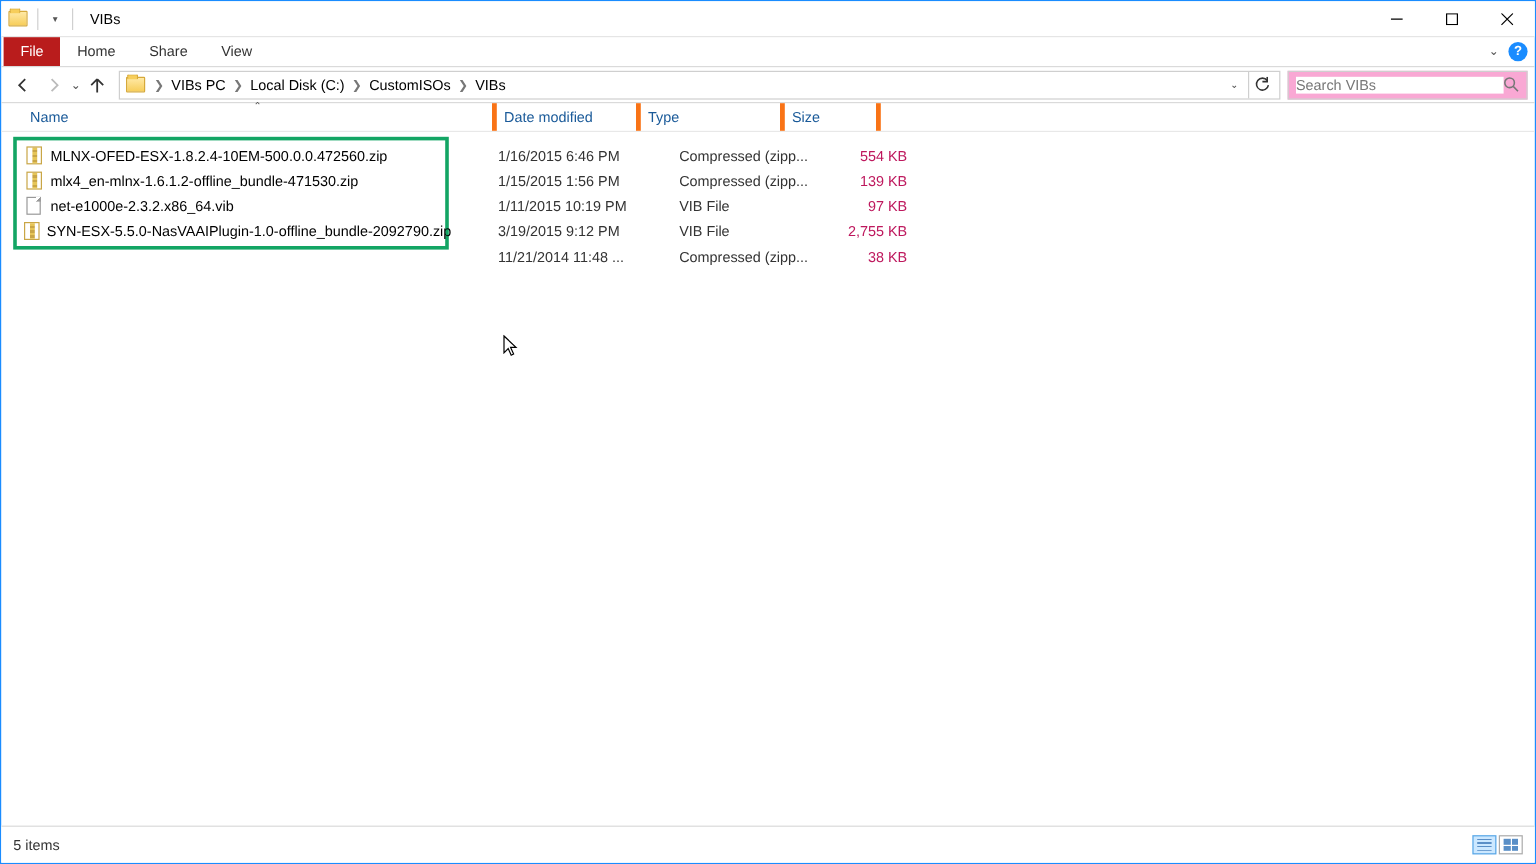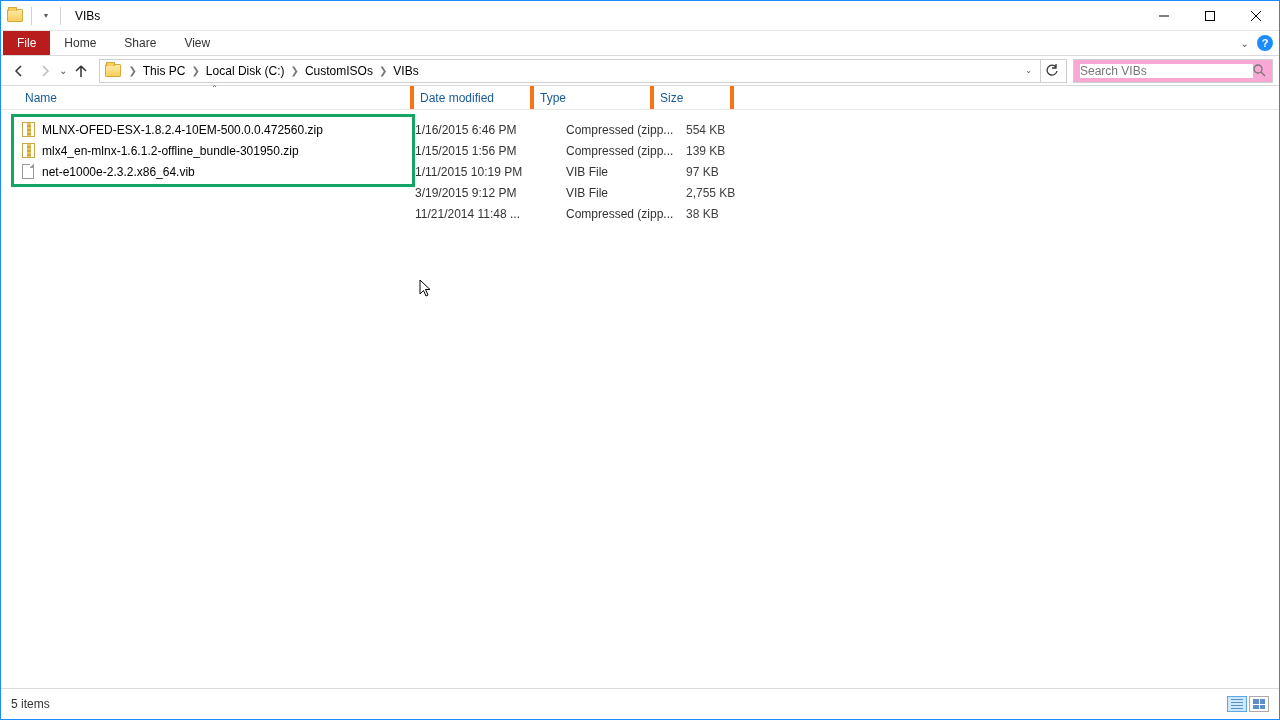--- a/index.html
+++ b/index.html
@@ -35,33 +35,33 @@
 .search-box input::placeholder { color: #777; }
 .search-icon { color: #777; font-size: 13px; cursor: pointer; }
 .columns { height: 24px; display: flex; align-items: stretch; border-bottom: 1px solid #e8e8e8; padding-left: 18px; }
 .col-h { display: flex; align-items: center; color: #1a5a99; font-size: 12px; padding: 0 6px; border-right: 4px solid #f97316; cursor: pointer; position: relative; }
 .col-name { width: 395px; }
 .col-date { width: 120px; }
 .col-type { width: 120px; }
 .col-size { width: 80px; justify-content: flex-start; }
 .sort-ind { position: absolute; top: -2px; left: 50%; transform: translateX(-50%); font-size: 8px; color: #555; }
 .file-area { position: relative; padding: 4px 10px; }
-.file-rows { border: 3px solid #13a564; padding: 2px 0; width: 404px; position: absolute; left: 10px; top: 4px; }
+.file-rows { border: 3px solid #13a564; padding: 2px 0; width: 363px; position: absolute; left: 10px; top: 4px; }
 .file-row { height: 21px; display: flex; align-items: center; padding-left: 6px; cursor: pointer; gap: 6px; position: relative; }
 .file-icon { width: 16px; height: 16px; display: inline-flex; align-items: center; justify-content: center; }
 .zip-icon { width: 13px; height: 15px; background: #fff; border: 1px solid #c9a646; position: relative; }
 .zip-icon::after { content: ""; position: absolute; left: 4px; top: 0; bottom: 0; width: 4px; background: repeating-linear-gradient(#e6c558 0 2px, #c9a646 2px 4px); }
 .doc-icon { width: 12px; height: 15px; background: #fff; border: 1px solid #999; position: relative; }
 .doc-icon::before { content: ""; position: absolute; top: -1px; right: -1px; width: 4px; height: 4px; background: linear-gradient(135deg, #fff 50%, #999 50%); }
 .file-name { color: #000; white-space: nowrap; }
 .meta-rows { position: absolute; left: 414px; top: 9px; }
 .meta-row { height: 21px; display: flex; align-items: center; }
 .meta-date { width: 120px; color: #333; }
 .meta-type { width: 120px; color: #333; overflow: hidden; text-overflow: ellipsis; white-space: nowrap; margin-left: 31px; }
-.meta-size { width: 78px; color: #404040; text-align: left; padding-right: 8px; }
+.meta-size { width: 78px; color: #be185d; text-align: right; padding-right: 8px; }
 .cursor-fake { position: absolute; left: 418px; top: 278px; pointer-events: none; }
 .statusbar { position: absolute; bottom: 0; left: 0; right: 0; height: 31px; border-top: 1px solid #dadada; display: flex; align-items: center; padding: 0 10px; color: #333; background: #fff; }
 .status-right { margin-left: auto; display: flex; gap: 2px; }
 .view-btn { width: 20px; height: 16px; border: 1px solid #aaa; display: flex; align-items: center; justify-content: center; cursor: pointer; background: #fff; }
 .view-btn.active { background: #cce8ff; border-color: #5aa7e6; }
 .view-glyph-details { width: 12px; height: 10px; background: repeating-linear-gradient(#5a8fc7 0 1px, transparent 1px 3px); }
 .view-glyph-large { width: 12px; height: 10px; display: grid; grid-template-columns: 1fr 1fr; grid-template-rows: 1fr 1fr; gap: 1px; }
 .view-glyph-large span { background: #5a8fc7; }
 svg { display: block; }
 </style>
@@ -124,21 +124,21 @@
   <div class="nav-btn enabled">
     <svg width="16" height="16" viewBox="0 0 16 16">
         <path d="M8 3 L3 8 M8 3 L13 8 M8 3 L8 14" fill="none" stroke="#333" stroke-width="1.5"></path>
       </svg>
   </div>
   <div class="addr-bar">
     <span class="addr-folder">
         <span class="folder-small"></span>
       </span>
     <span class="crumb-sep">❯</span>
-    <span class="crumb">This PC</span>
+    <span class="crumb">VIBs PC</span>
     <span class="crumb-sep">❯</span>
     <span class="crumb">Local Disk (C:)</span>
     <span class="crumb-sep">❯</span>
     <span class="crumb">CustomISOs</span>
     <span class="crumb-sep">❯</span>
     <span class="crumb">VIBs</span>
     <div class="addr-right">
       <span class="addr-dd">⌄</span>
       <span class="refresh-btn">
         <svg width="14" height="14" viewBox="0 0 14 14">
@@ -174,27 +174,33 @@
       <div class="file-row">
         <span class="file-icon">
           <span class="zip-icon"></span>
         </span>
         <span class="file-name">MLNX-OFED-ESX-1.8.2.4-10EM-500.0.0.472560.zip</span>
       </div>
       <div class="file-row">
         <span class="file-icon">
           <span class="zip-icon"></span>
         </span>
-        <span class="file-name">mlx4_en-mlnx-1.6.1.2-offline_bundle-301950.zip</span>
+        <span class="file-name">mlx4_en-mlnx-1.6.1.2-offline_bundle-471530.zip</span>
       </div>
       <div class="file-row">
         <span class="file-icon">
           <span class="doc-icon"></span>
         </span>
         <span class="file-name">net-e1000e-2.3.2.x86_64.vib</span>
+      </div>
+      <div class="file-row">
+        <span class="file-icon">
+          <span class="zip-icon"></span>
+        </span>
+        <span class="file-name">SYN-ESX-5.5.0-NasVAAIPlugin-1.0-offline_bundle-2092790.zip</span>
       </div>
     </div>
   <div class="meta-rows" id="meta-rows">
       <div class="meta-row">
         <span class="meta-date">1/16/2015 6:46 PM</span>
         <span class="meta-type">Compressed (zipp...</span>
         <span class="meta-size">554 KB</span>
       </div>
       <div class="meta-row">
         <span class="meta-date">1/15/2015 1:56 PM</span>

